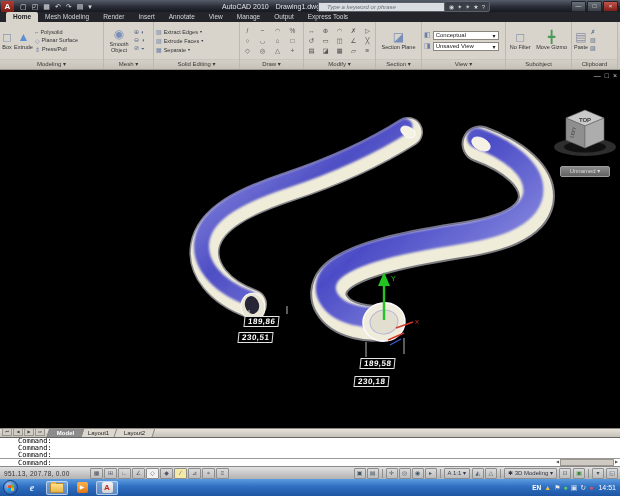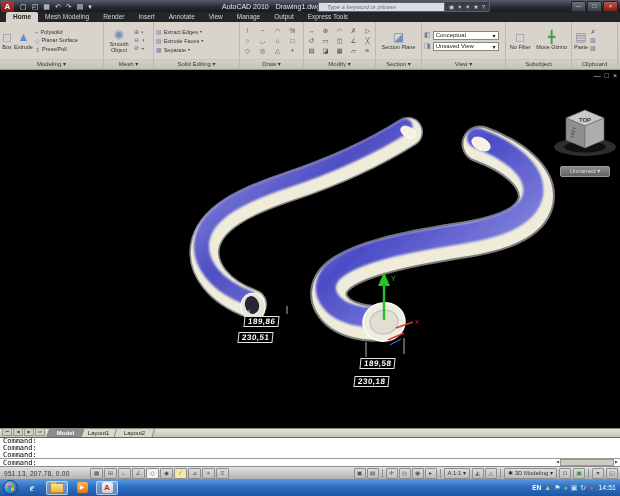--- a/index.html
+++ b/index.html
@@ -62,21 +62,21 @@
   .navbtns{display:flex;gap:1px;margin:0 3px 1px 2px;}
   .navbtns span{width:8px;height:6px;background:#d2cec6;border:1px solid #9a968e;font-size:4px;
     text-align:center;line-height:5px;color:#444;}
   .ltab{font-size:6px;padding:0 8px;height:8px;line-height:8px;color:#222;
     border:1px solid #8a867e;border-bottom:none;transform:skewX(-18deg);background:#dcd8d0;margin-right:-4px;}
   .ltab.active{background:#8c8c8c;color:#fff;font-weight:bold;z-index:2;}
   .ltab i{display:inline-block;transform:skewX(18deg);font-style:normal;}
   
   #cmdhist{position:absolute;top:437px;left:0;width:620px;height:21px;background:#fff;
     border-top:1px solid #666;box-sizing:border-box;overflow:hidden;}
-  .cline{font-family:"DejaVu Sans Mono",monospace;font-size:7px;line-height:7px;color:#000;padding-left:3px;}
+  .cline{font-family:"DejaVu Sans Mono",monospace;font-size:7px;line-height:7px;color:#000;padding-left:18px;}
   #cmdline{position:absolute;top:458px;left:0;width:620px;height:8px;background:#fff;
     border-top:1px solid #999;box-sizing:border-box;}
   #cmdline .cline{line-height:8px;}
   .cscroll{position:absolute;right:2px;top:459px;width:62px;height:6px;display:flex;align-items:center;gap:1px;}
   .cscroll span{font-size:4px;color:#555;line-height:6px;}
   .cscroll .thumb{flex:1;height:5px;background:#cfcbc3;border:1px solid #9a968e;}
   
   #statusbar{position:absolute;top:466px;left:0;width:620px;height:13px;
     background:linear-gradient(#e2e2e2,#b2b2b2);border-top:1px solid #8a8a8a;box-sizing:border-box;
     display:flex;align-items:center;font-size:6.5px;color:#333;}

